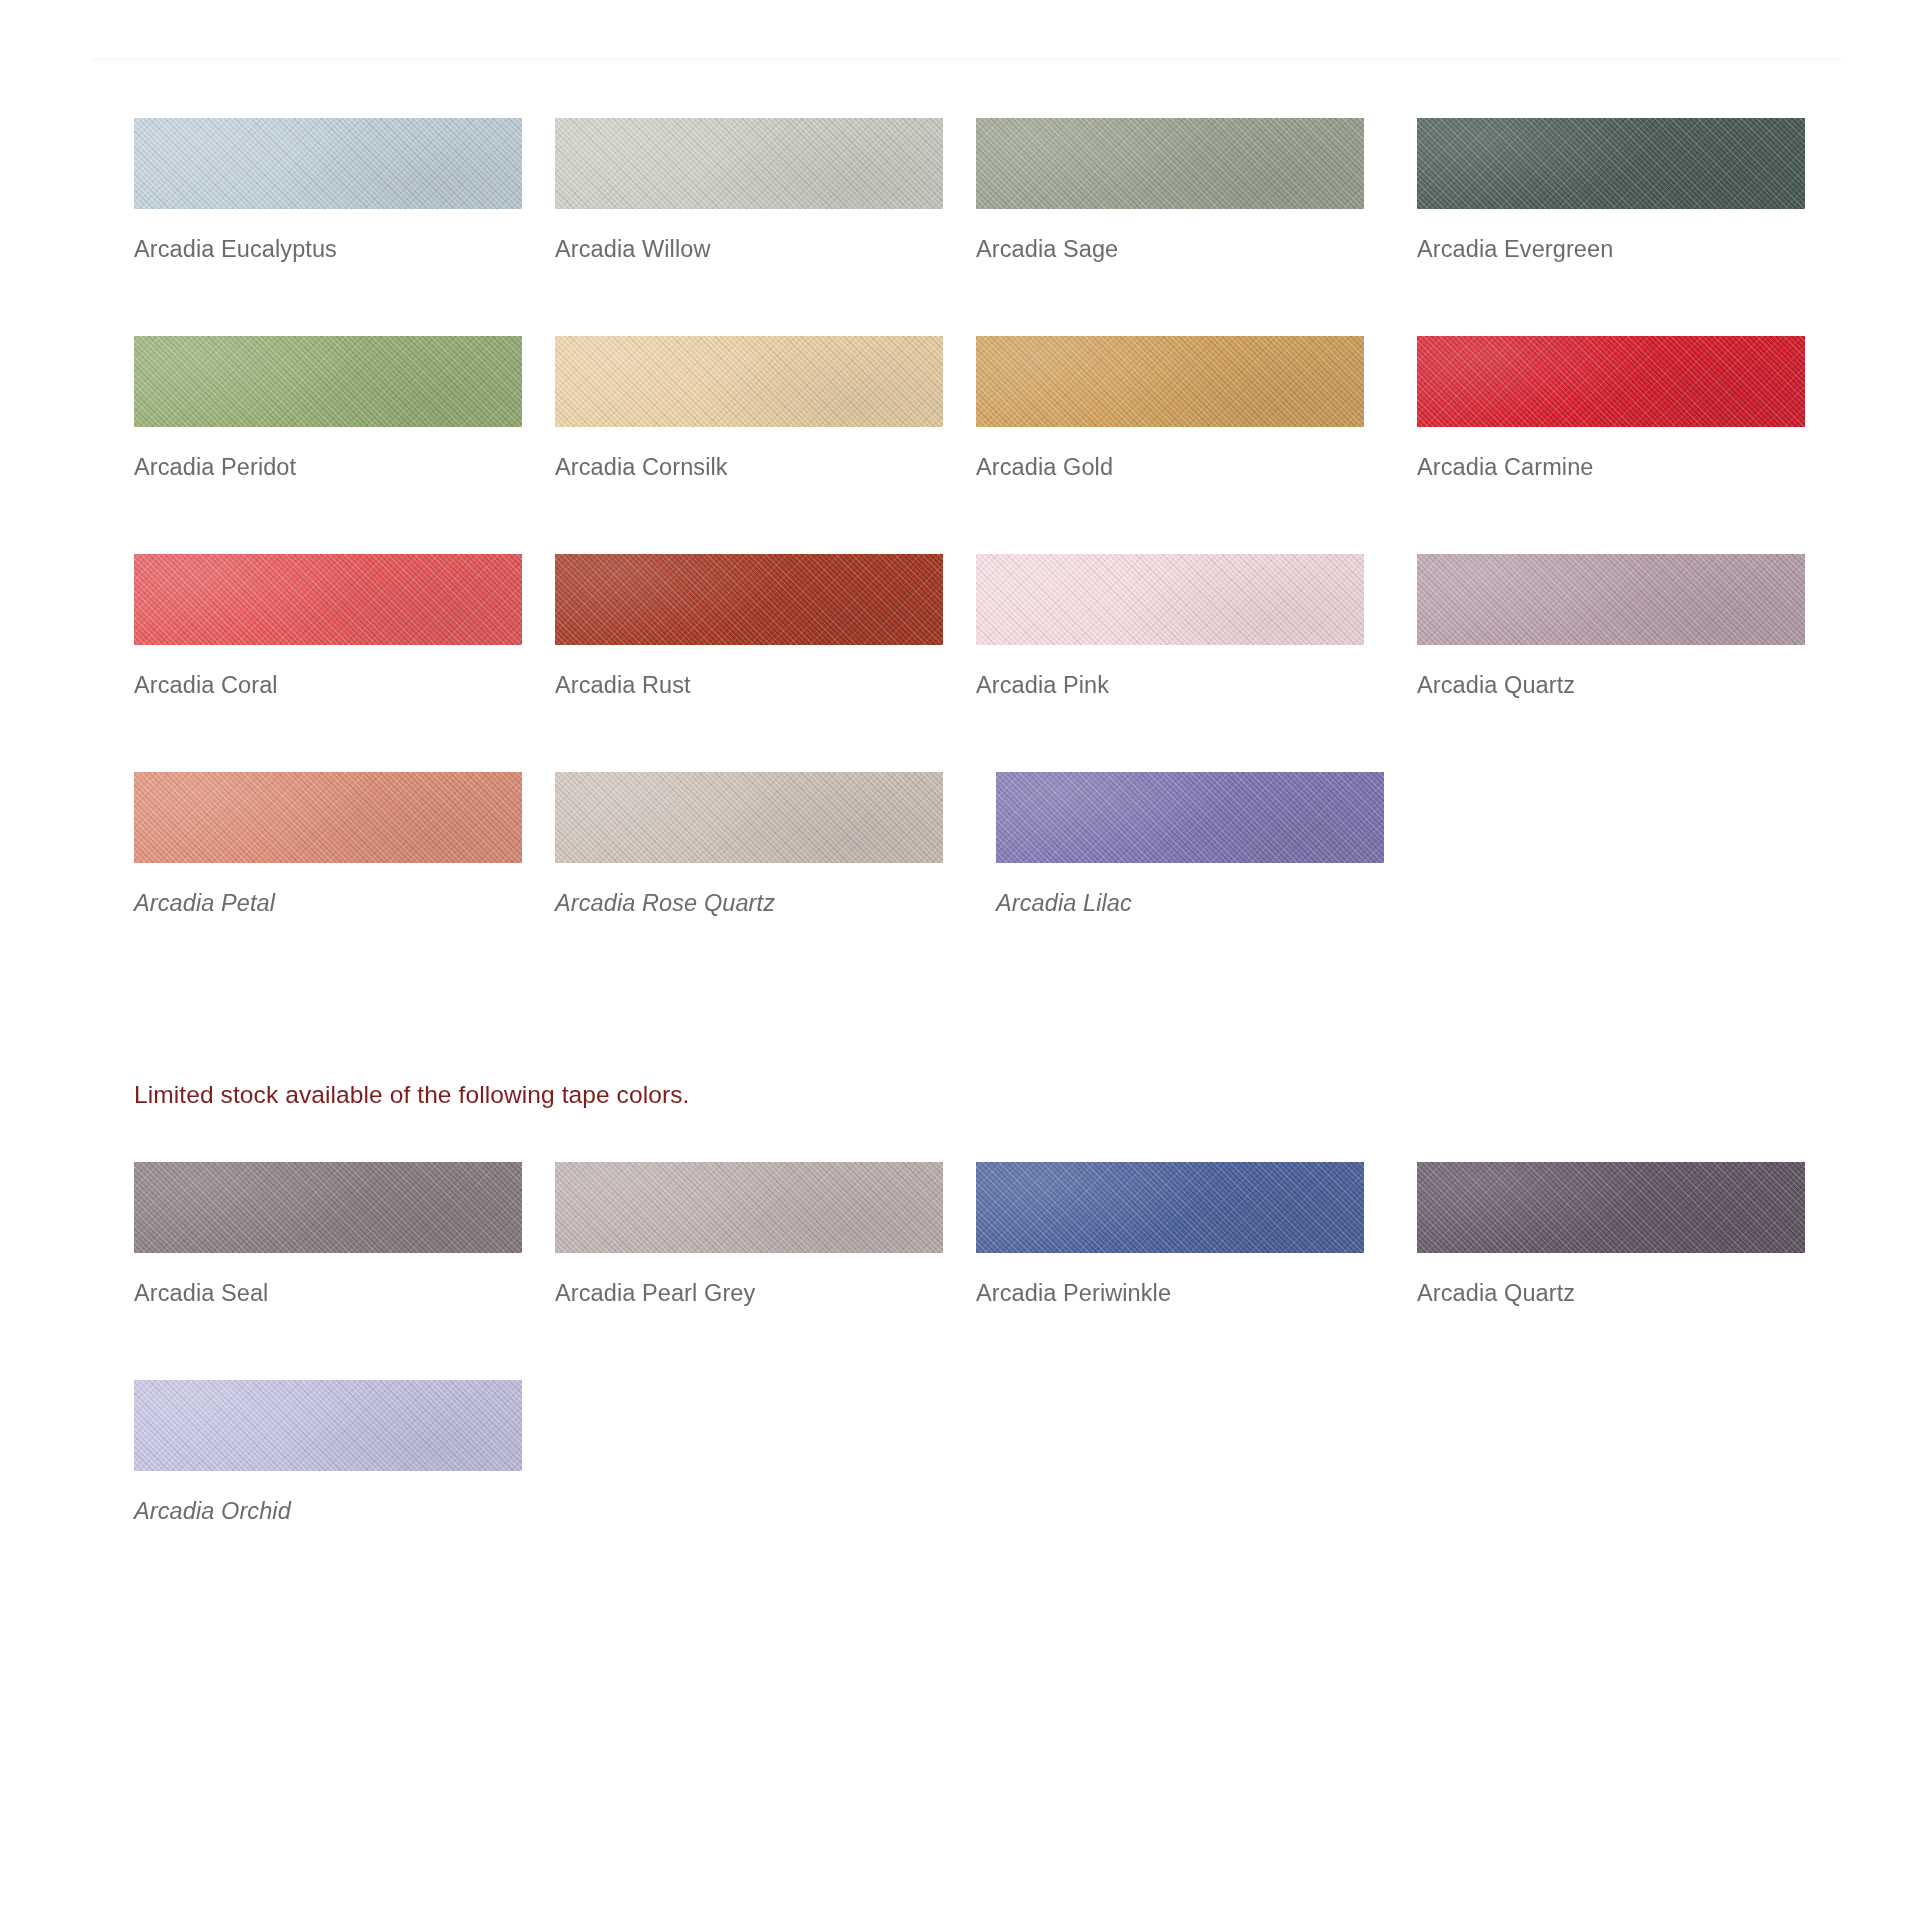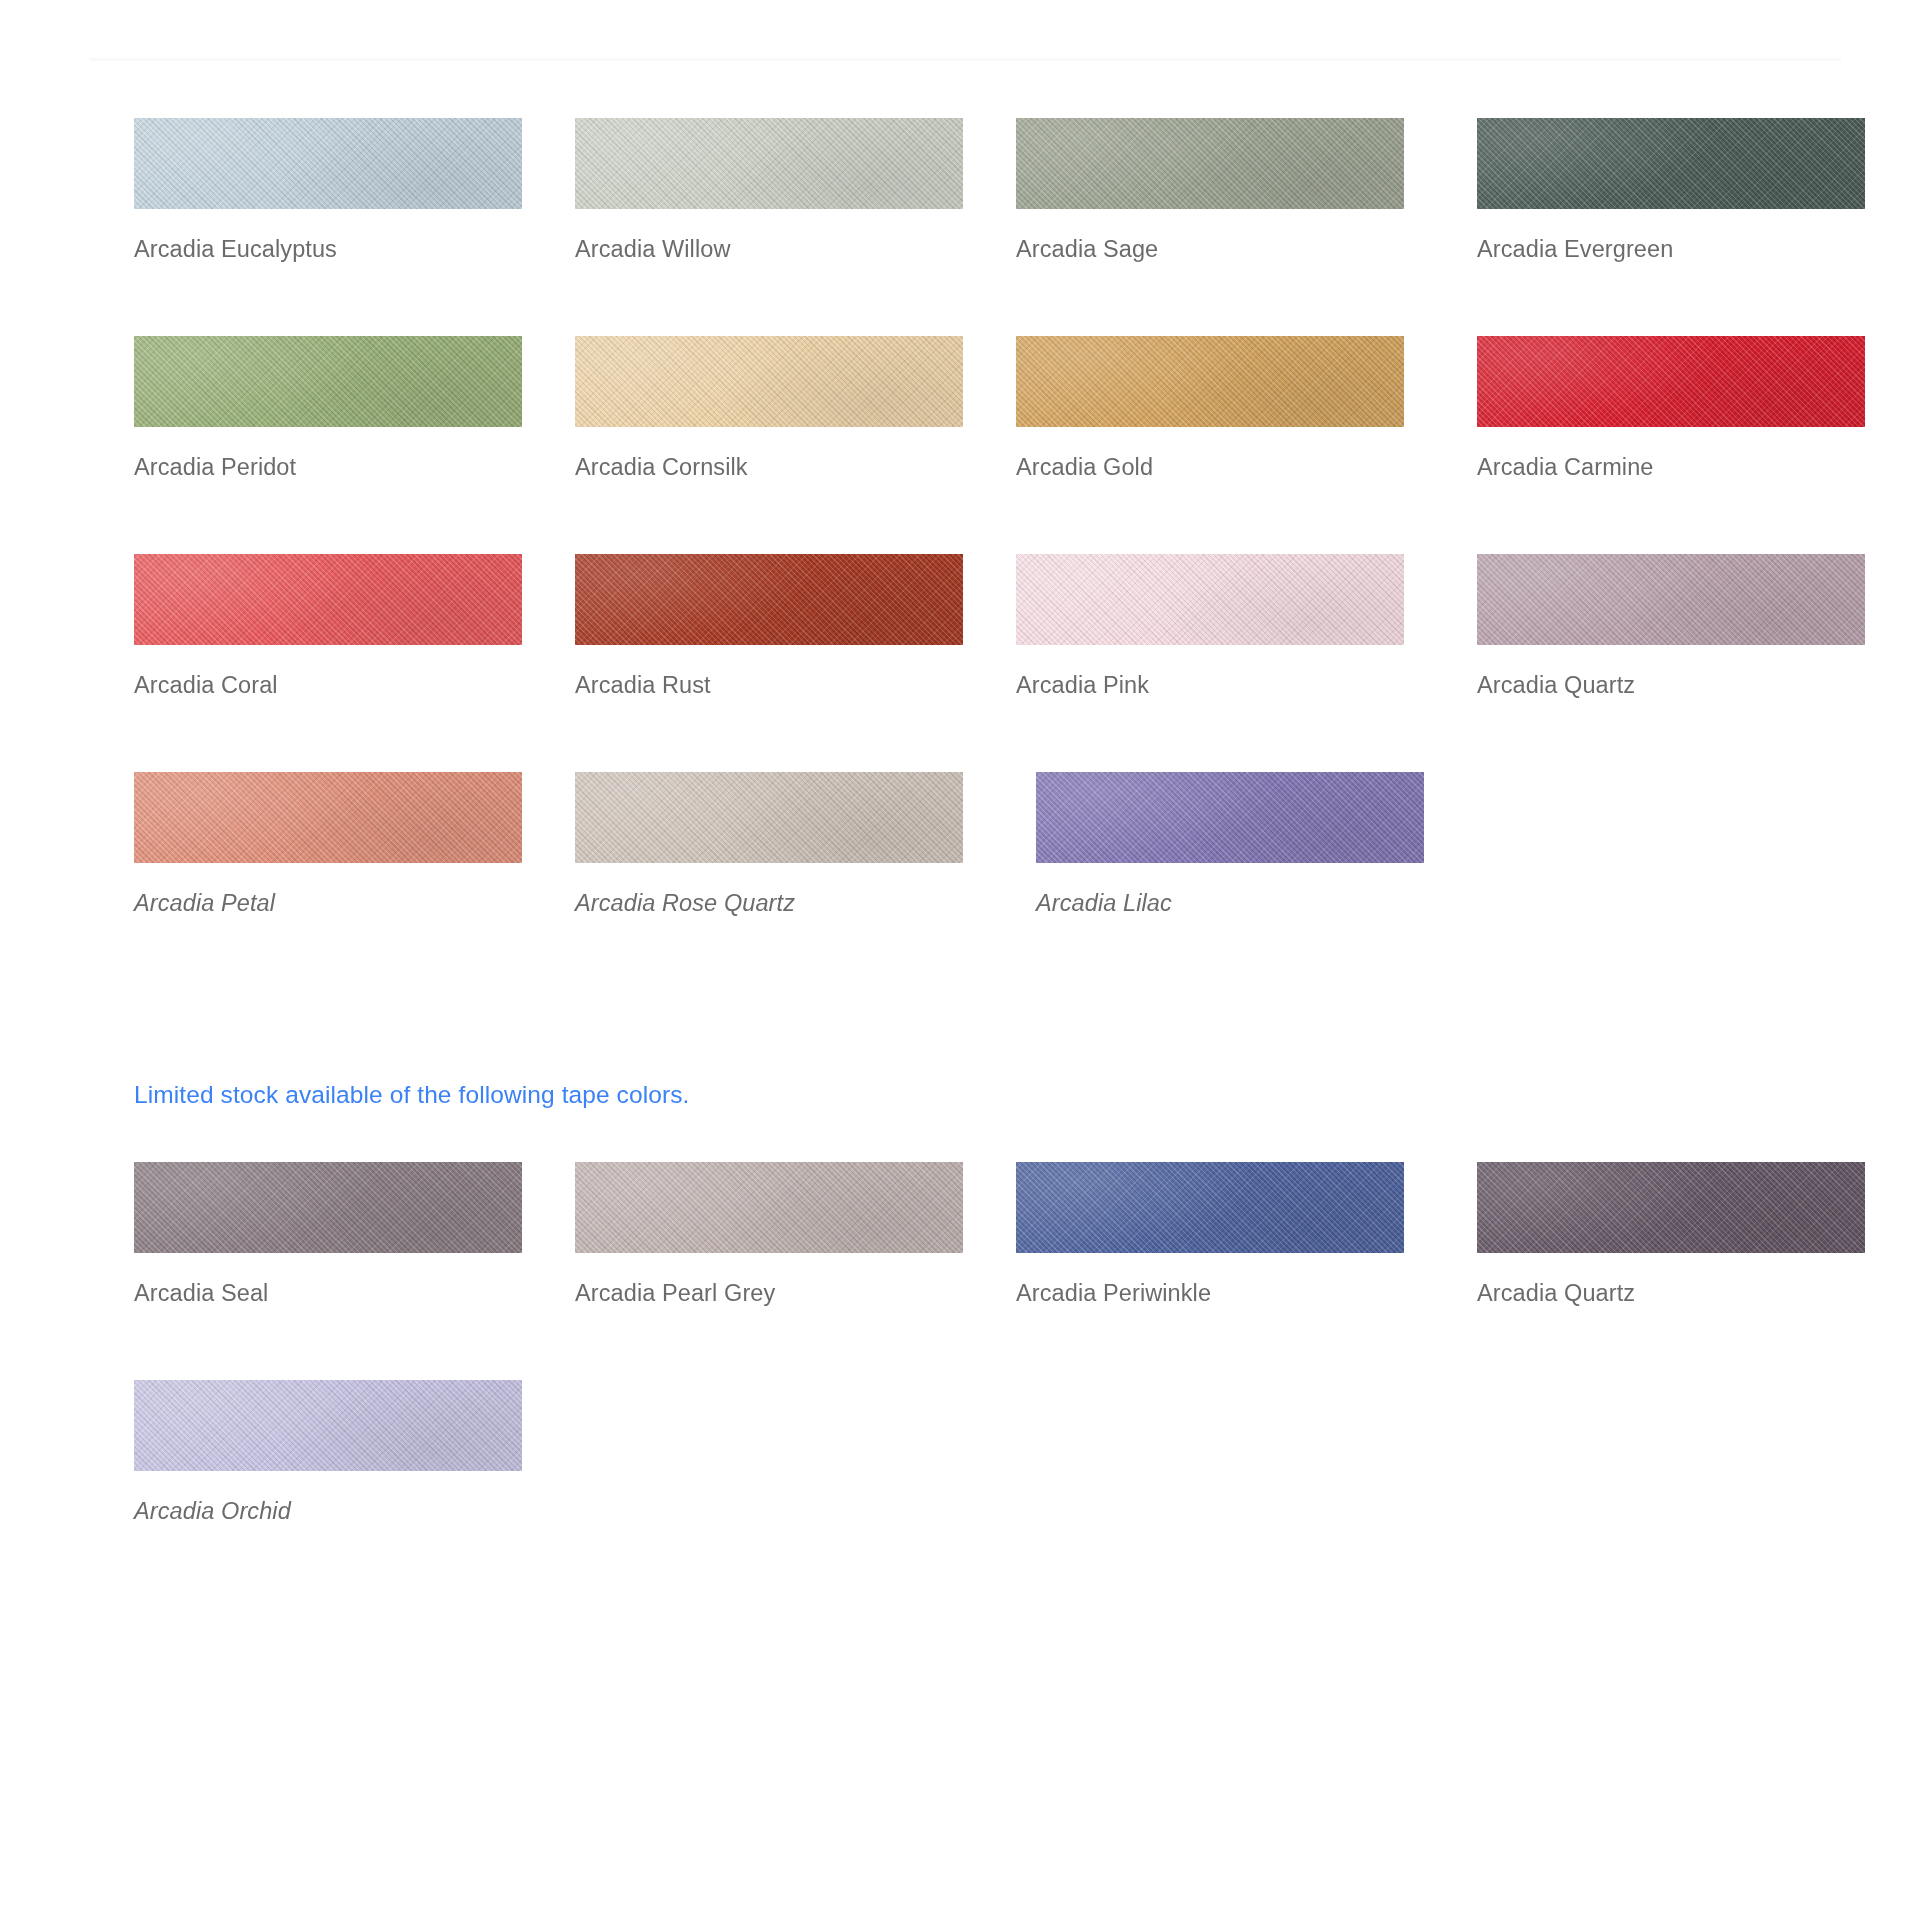--- a/index.html
+++ b/index.html
@@ -37,21 +37,20 @@
   .grid {
     position: absolute;
     left: 134px;
     top: 118px;
     width: 1686px;
   }
 
   .row {
     display: flex;
     margin-bottom: 73px;
-    gap: 20px;
   }
   .row:last-child { margin-bottom: 0; font-style: italic; }
 
   .cell {
     width: 388px;
     margin-right: 33px;
     flex: 0 0 auto;
   }
   .cell:last-child { margin-right: 0; margin-left: 20px; }
   .cell.empty { visibility: hidden; }
@@ -109,21 +108,21 @@
     letter-spacing: 0.1px;
     white-space: nowrap;
   }
 
   
   .note {
     position: absolute;
     left: 134px;
     top: 1081px;
     font-size: 24.5px;
-    color: #3b82f6;
+    color: #7f1d1d;
     letter-spacing: 0.1px;
     white-space: nowrap;
   }
 
   .grid-limited {
     position: absolute;
     left: 134px;
     top: 1162px;
     width: 1686px;
   }

